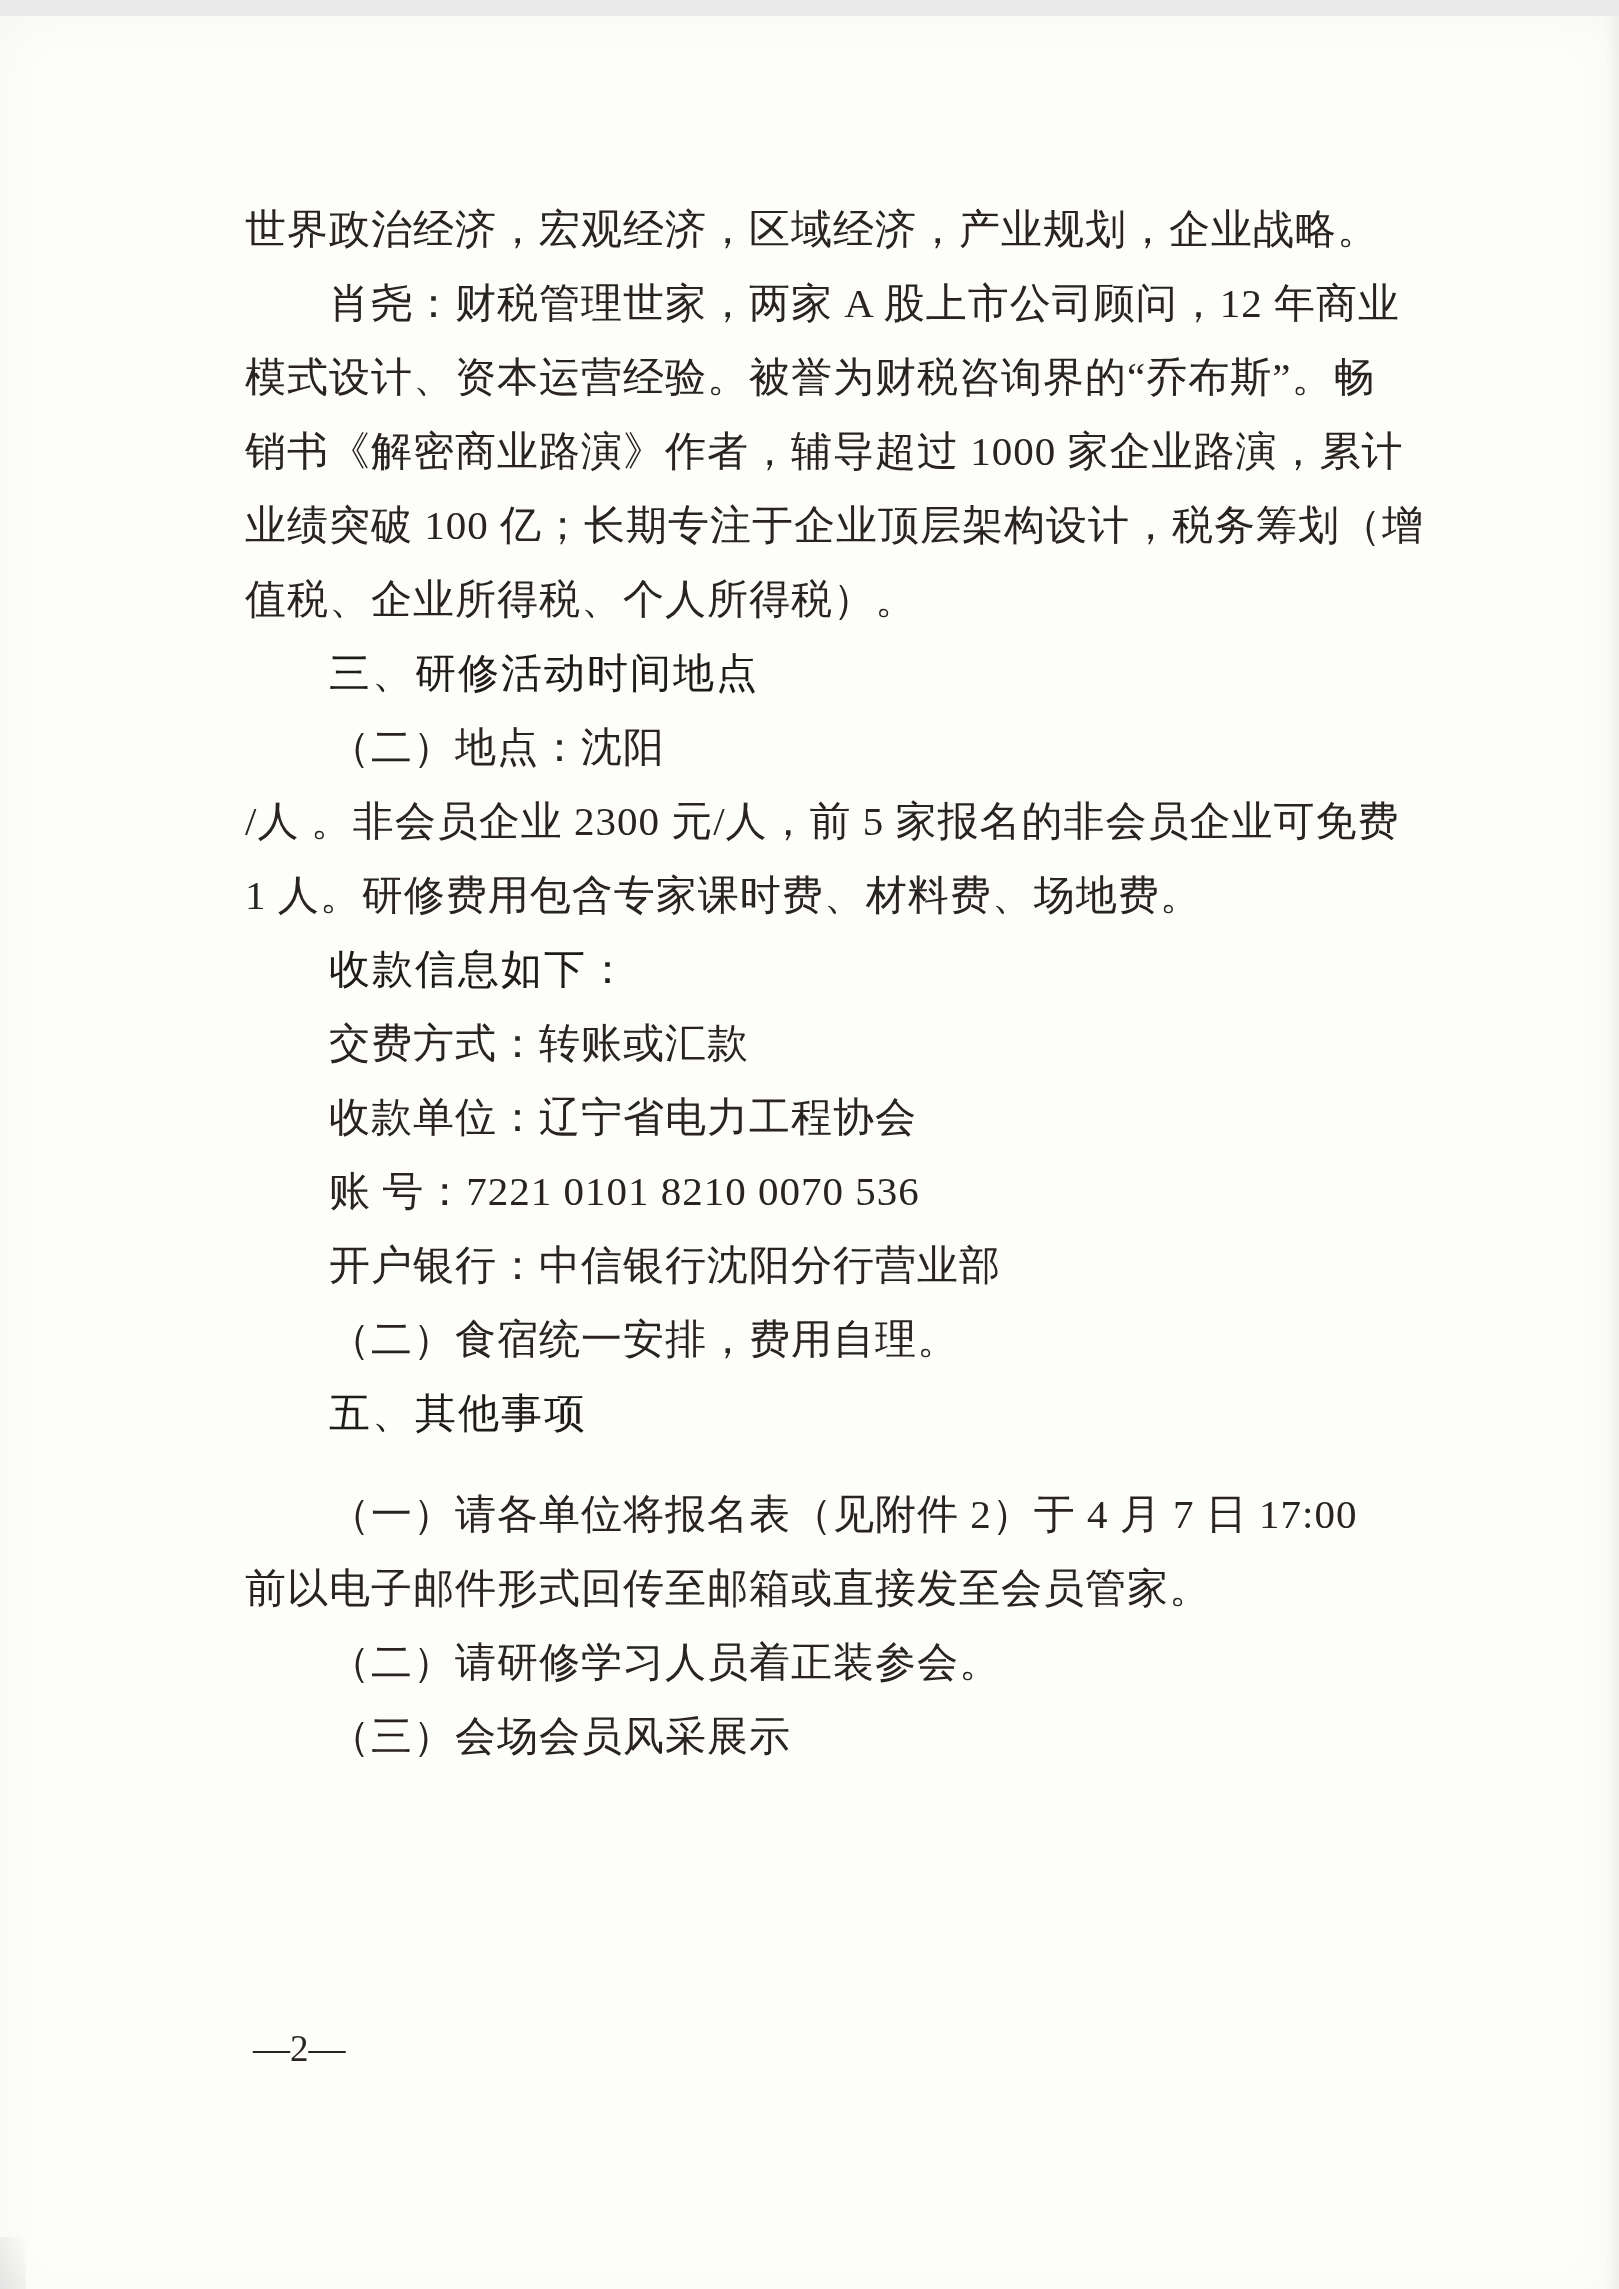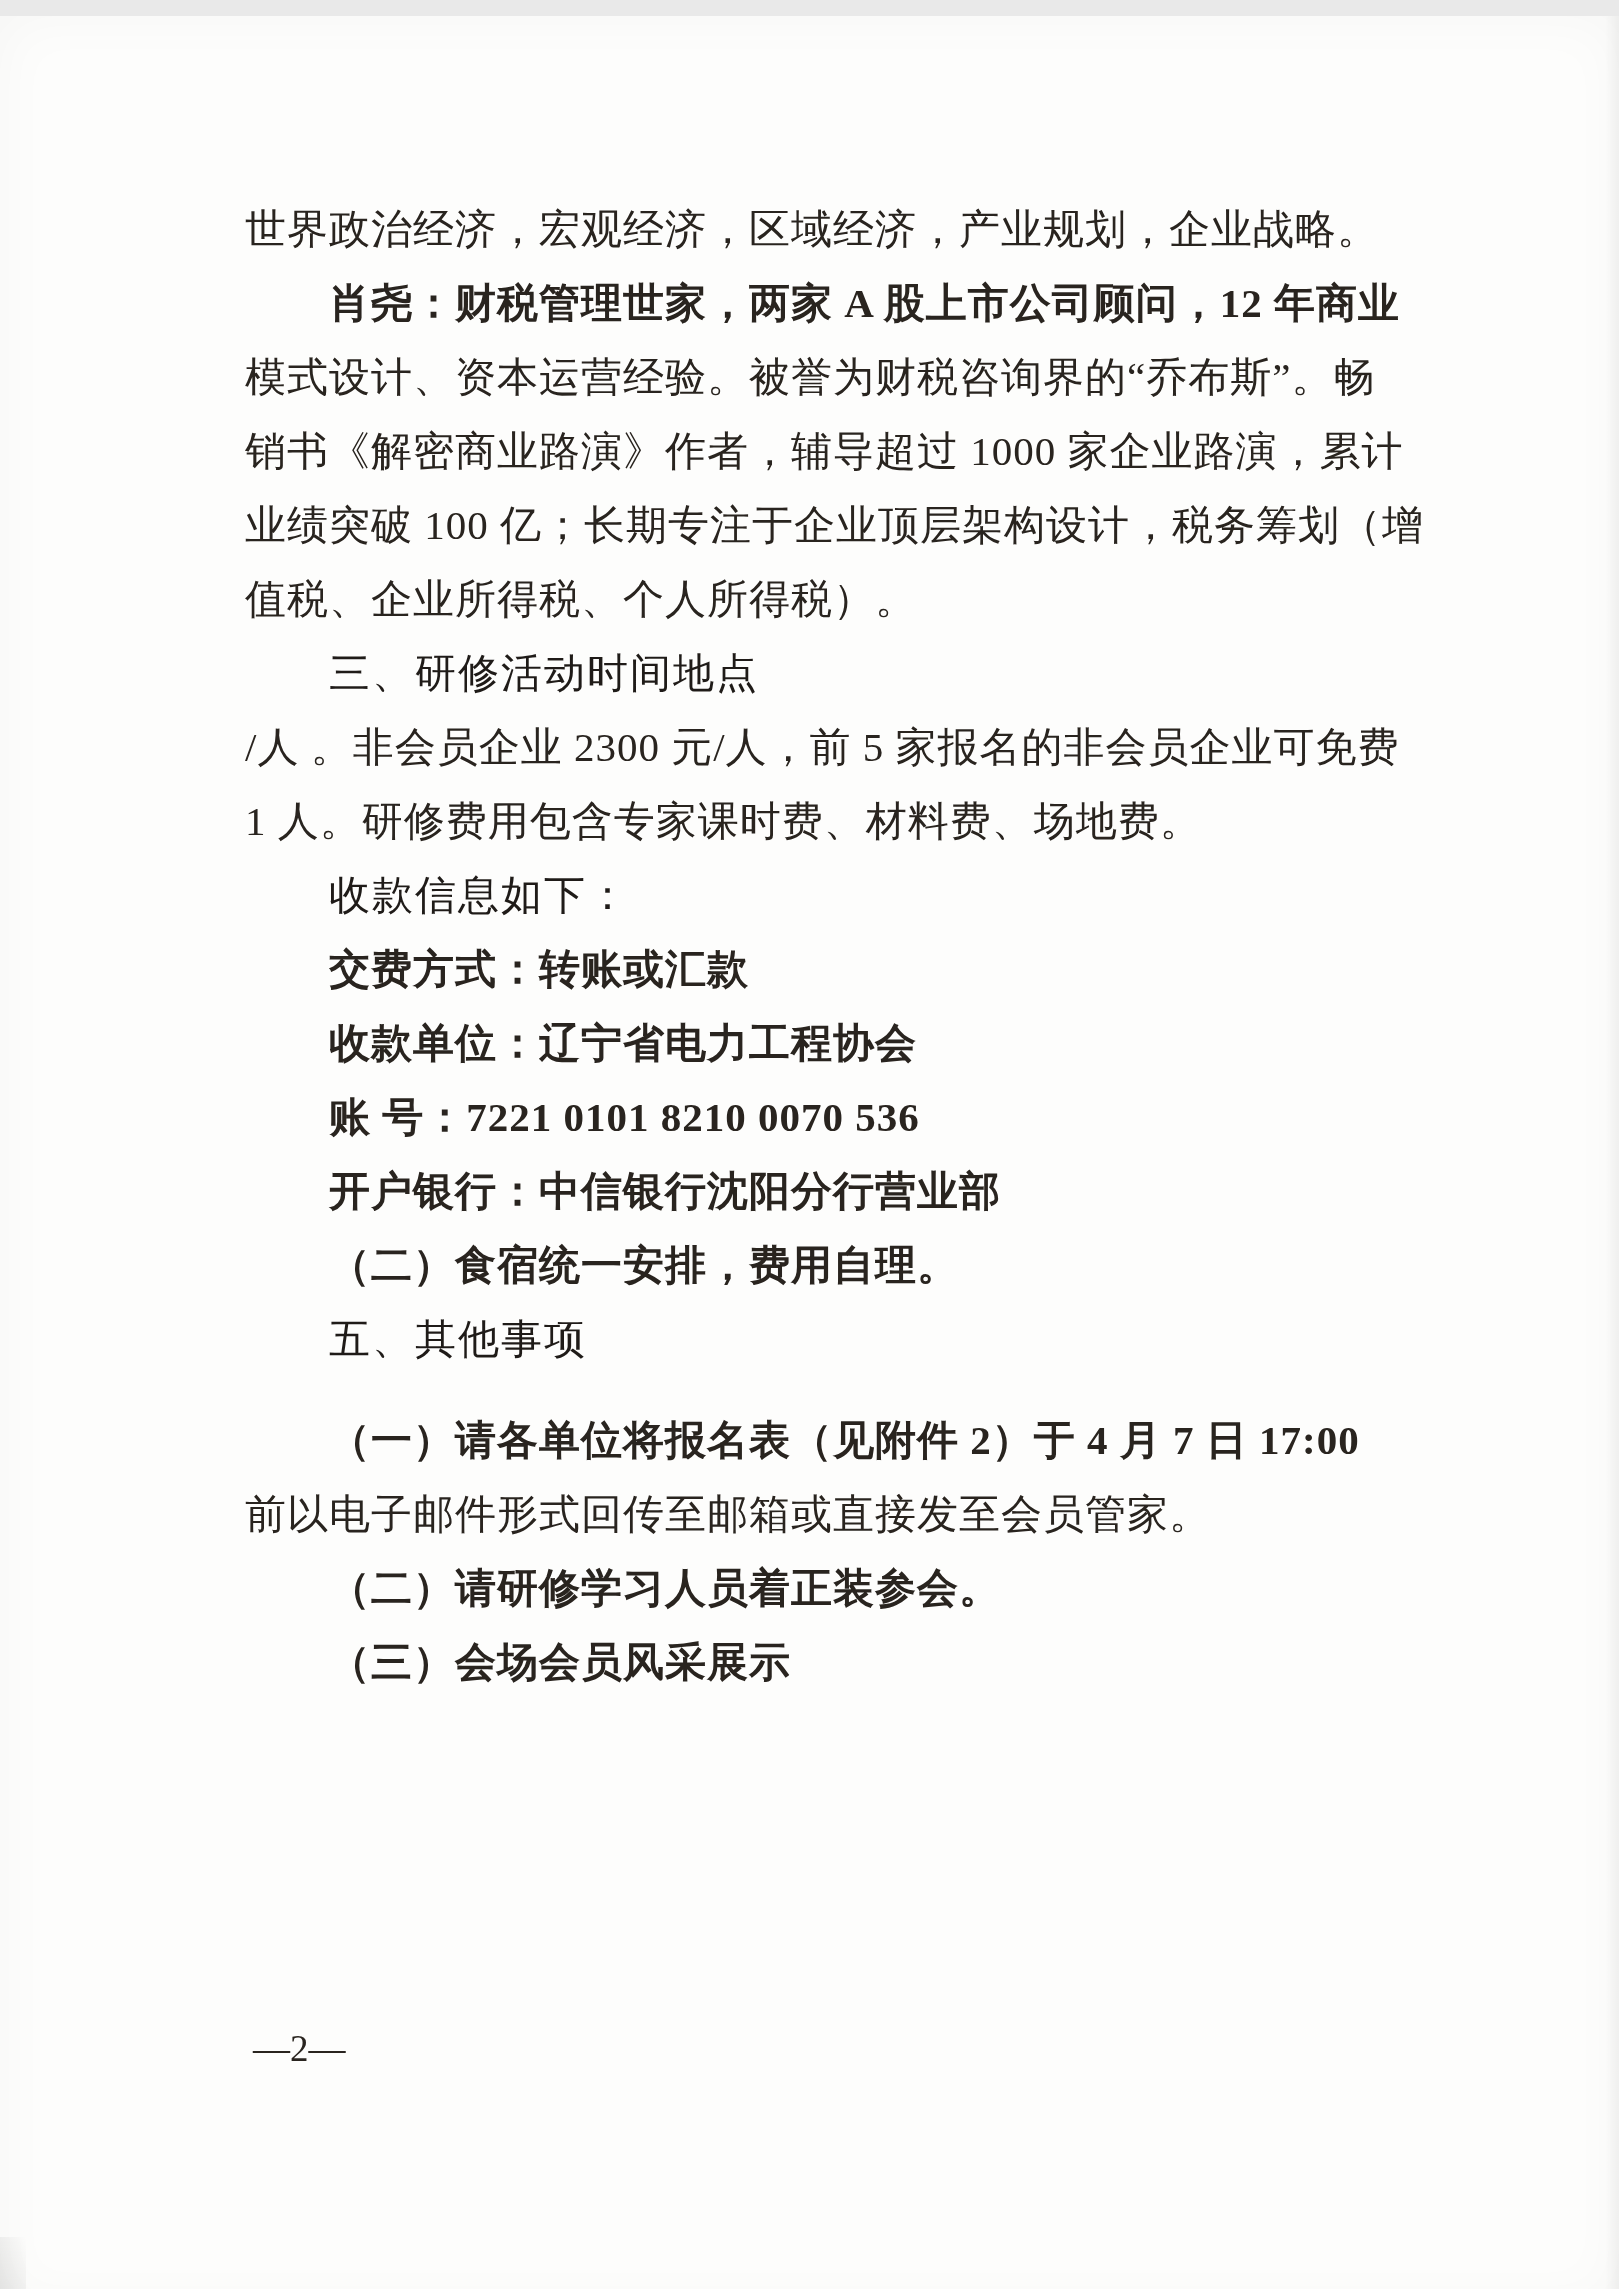--- a/index.html
+++ b/index.html
@@ -26,21 +26,20 @@
   }
   .line {
     font-size: 41px;
     line-height: 74px;
     letter-spacing: 1px;
     white-space: nowrap;
     font-family: "Liberation Serif", "DejaVu Serif", serif;
   }
   .line.indent {
     padding-left: 84px;
-    font-weight: bold;
   }
   .line.hei {
     font-family: "DejaVu Sans", "Liberation Sans", sans-serif;
     font-weight: normal;
     color: #1f1b18;
     letter-spacing: 2px;
   }
   .line.gap-before {
     margin-top: 27.4px;
   }
@@ -72,20 +71,21 @@
 
 <div class="page">
   <div class="content">
     <div class="line">世界政治经济，宏观经济，区域经济，产业规划，企业战略。</div>
     <div class="line indent">肖尧：财税管理世家，两家 A 股上市公司顾问，12 年商业</div>
     <div class="line">模式设计、资本运营经验。被誉为财税咨询界的“乔布斯”。畅</div>
     <div class="line">销书《解密商业路演》作者，辅导超过 1000 家企业路演，累计</div>
     <div class="line">业绩突破 100 亿；长期专注于企业顶层架构设计，税务筹划（增</div>
     <div class="line">值税、企业所得税、个人所得税）。</div>
     <div class="line indent hei">三、研修活动时间地点</div>
+    <div class="line indent">（二）地点：沈阳</div>
     <div class="line">/人 。非会员企业 2300 元/人，前 5 家报名的非会员企业可免费</div>
     <div class="line">1 人。研修费用包含专家课时费、材料费、场地费。</div>
     <div class="line indent hei">收款信息如下：</div>
     <div class="line indent">交费方式：转账或汇款</div>
     <div class="line indent">收款单位：辽宁省电力工程协会</div>
     <div class="line indent">账  号：7221 0101 8210 0070 536</div>
     <div class="line indent">开户银行：中信银行沈阳分行营业部</div>
     <div class="line indent">（二）食宿统一安排，费用自理。</div>
     <div class="line indent hei">五、其他事项</div>
     <div class="line indent gap-before">（一）请各单位将报名表（见附件 2）于 4 月 7 日 17:00</div>

